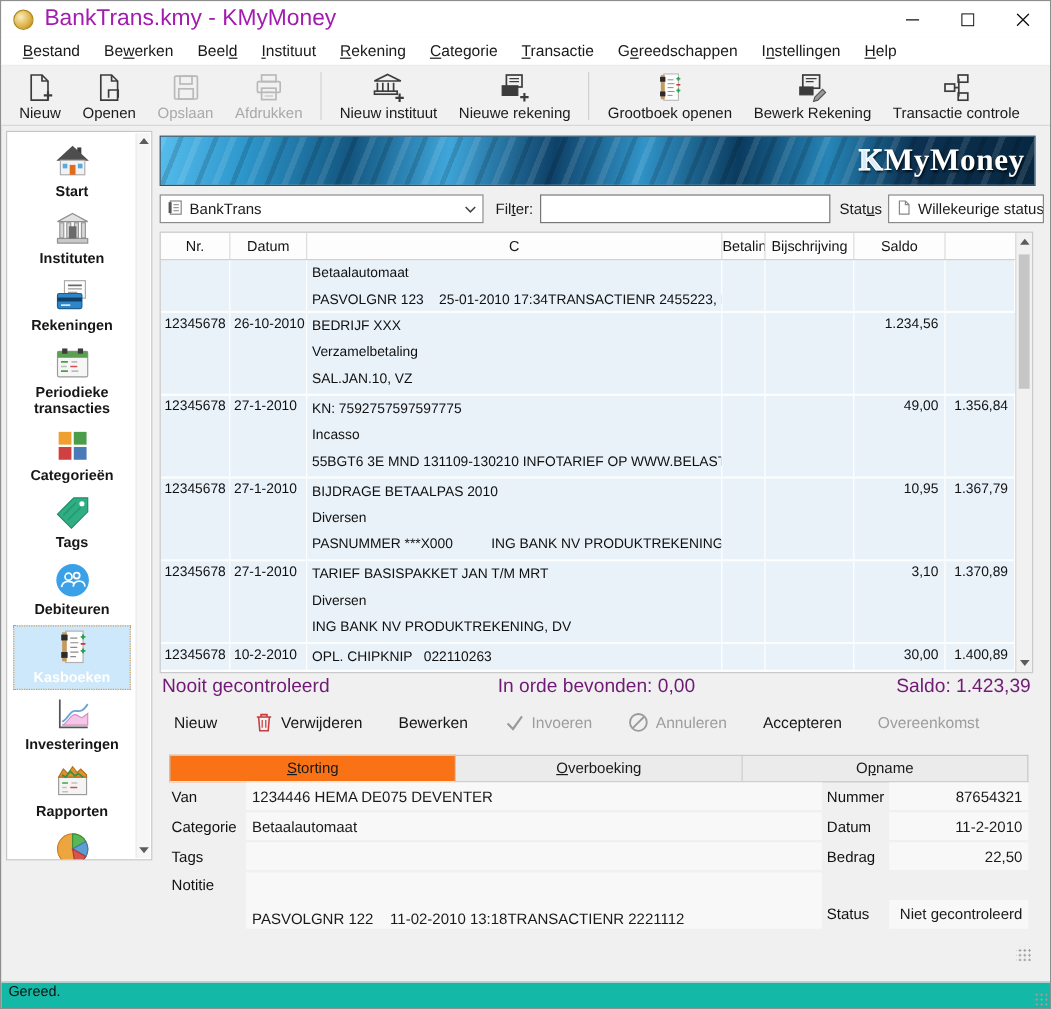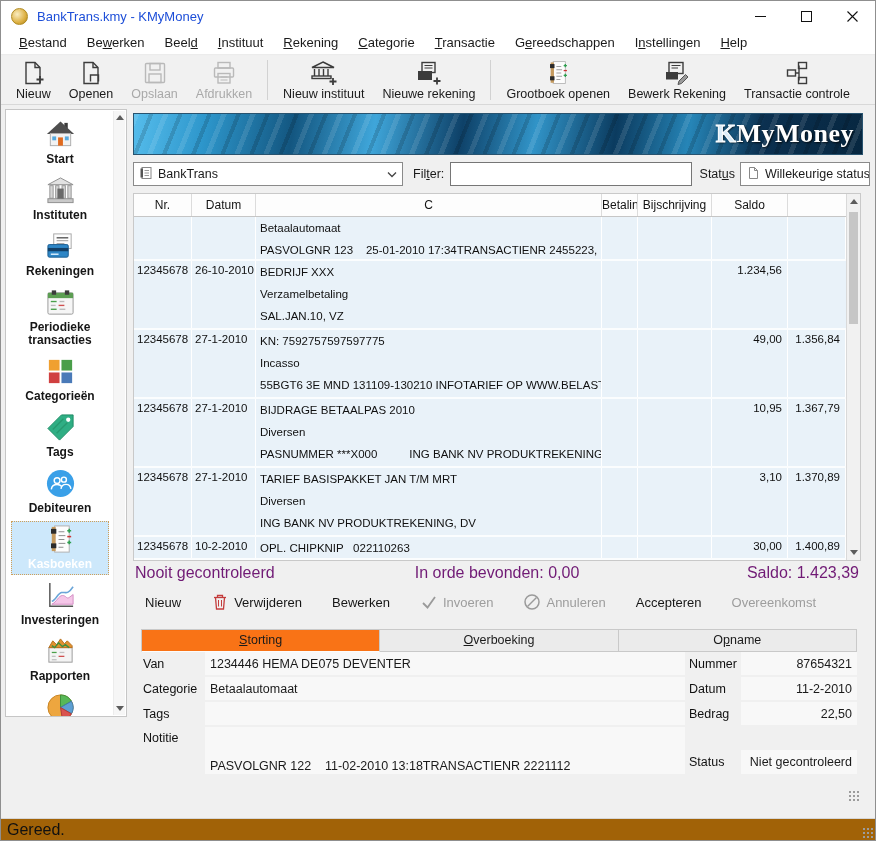--- a/index.html
+++ b/index.html
@@ -2,21 +2,21 @@
 <html><head>
 <meta charset="utf-8">
 <style>
   *{box-sizing:border-box;margin:0;padding:0}
   html,body{width:876px;height:841px}
   body{font-family:"Liberation Sans","DejaVu Sans",sans-serif;background:#f0f0f0;position:relative;overflow:hidden;border:1px solid #8f8f8f;font-size:13px;color:#1a1a1a}
 
   
   .titlebar{position:absolute;top:0;left:0;right:0;height:30px;background:#fff;display:flex;align-items:center;padding-left:10px}
   .app-icon{width:17px;height:17px;border-radius:50%;background:radial-gradient(circle at 35% 35%,#f9ecc0,#ddb042 60%,#a87f18);border:1px solid #b08a20;margin-right:9px;flex:none}
-  .title-text{font-size:13px;color:#1d4ed8}
+  .title-text{font-size:19px;color:#a21caf}
   .win-controls{margin-left:auto;display:flex;height:30px}
   .win-btn{width:46px;height:30px;display:flex;align-items:center;justify-content:center}
 
   
   .menubar{position:absolute;top:30px;left:0;right:0;height:24px;background:#fff;display:flex;align-items:center;padding-left:8px;border-bottom:1px solid #ececec}
   .menu-item{padding:3px 10px;font-size:13px;color:#1a1a1a}
 
   
   .toolbar{position:absolute;top:55px;left:0;right:0;height:49px;background:#f1f1f1;border-bottom:1px solid #d8d8d8;display:flex;align-items:center;padding:0 6px}
   .tb-btn{display:flex;flex-direction:column;align-items:center;justify-content:center;height:46px;padding:1px 9px;font-size:12.5px;white-space:nowrap}
@@ -104,21 +104,21 @@
   .fr-num{grid-column:3;grid-row:1}.frv-num{grid-column:4;grid-row:1}
   .fr-dat{grid-column:3;grid-row:2}.frv-dat{grid-column:4;grid-row:2}
   .fr-bed{grid-column:3;grid-row:3}.frv-bed{grid-column:4;grid-row:3}
   .fr-sta{grid-column:3;grid-row:5}.frv-sta{grid-column:4;grid-row:5}
 
   .grip{position:absolute;width:12px;height:12px;background-image:radial-gradient(#9c9c9c 1px,transparent 1.1px);background-size:4px 4px;background-position:1px 1px}
   .grip-form{left:846px;top:788px}
   .grip-status{right:2px;bottom:2px}
 
   
-  .statusbar{position:absolute;left:0;right:0;bottom:0;height:22px;background:#a16207;border-top:1px solid #d6d6d6;display:flex;align-items:center;font-size:16px;padding-left:6px;color:#111}
+  .statusbar{position:absolute;left:0;right:0;bottom:0;height:22px;background:#14b8a6;border-top:1px solid #d6d6d6;display:flex;font-size:12px;padding-left:6px;color:#111}
 </style>
 </head>
 <body>
 
 <div class="titlebar">
   <span class="app-icon"></span>
   <span class="title-text">BankTrans.kmy - KMyMoney</span>
   <div class="win-controls">
     <span class="win-btn">
         <svg width="11" height="11" viewBox="0 0 11 11">

